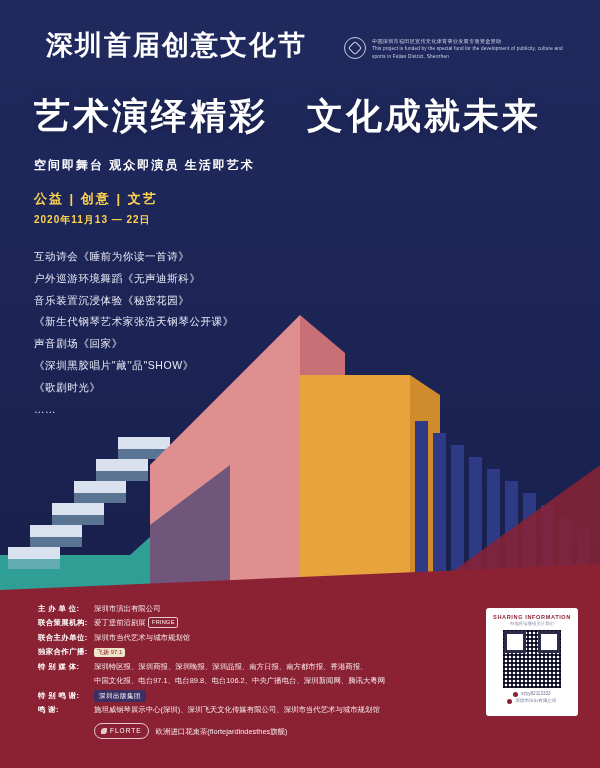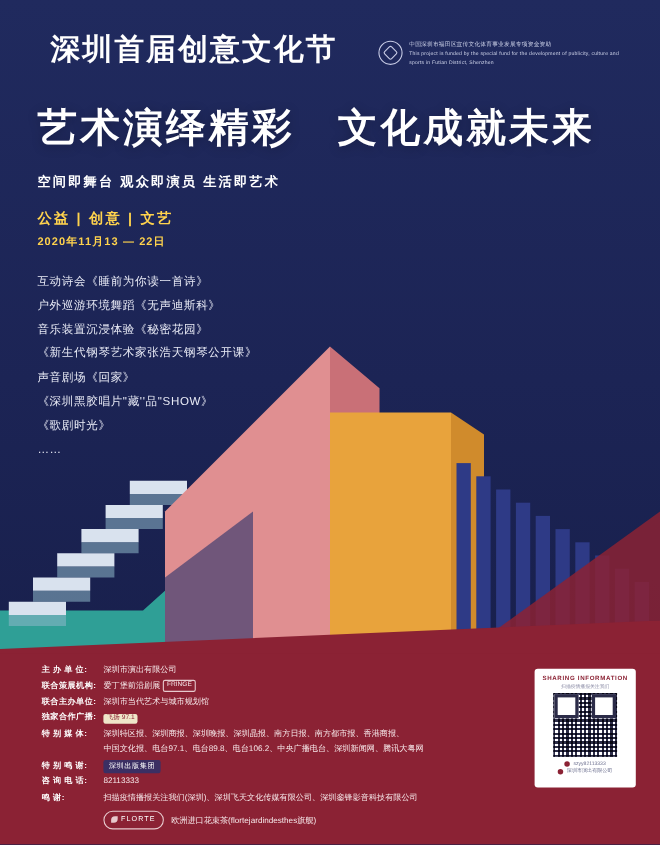--- a/index.html
+++ b/index.html
@@ -308,28 +308,24 @@
         </span>
       </div>
 
       <div class="credit-row">
         <span class="credit-label">特 别 鸣 谢:</span>
         <span class="credit-value">
           <span class="chip-dark">深圳出版集团</span>
         </span>
       </div>
 
-      <div class="credit-row">
-        <span class="credit-label">咨 询 电 话:</span>
-        <span class="credit-value">82113333</span>
-      </div>
 
       <div class="credit-row">
         <span class="credit-label">鸣          谢:</span>
-        <span class="credit-value">扫描疫情播报关注我们(深圳)、深圳飞天文化传媒有限公司、深圳銮锋影音科技有限公司</span>
+        <span class="credit-value">施坦威钢琴展示中心(深圳)、深圳飞天文化传媒有限公司、深圳市当代艺术与城市规划馆</span>
       </div>
 
       <div class="credit-row" style="margin-top:5px">
         <span class="credit-label"></span>
         <span class="credit-value">
           <span class="florte">
             <span class="leaf"></span>
             <span>FLORTE</span>
           </span>
           <span>欧洲进口花束茶(flortejardindesthes旗舰)</span>

